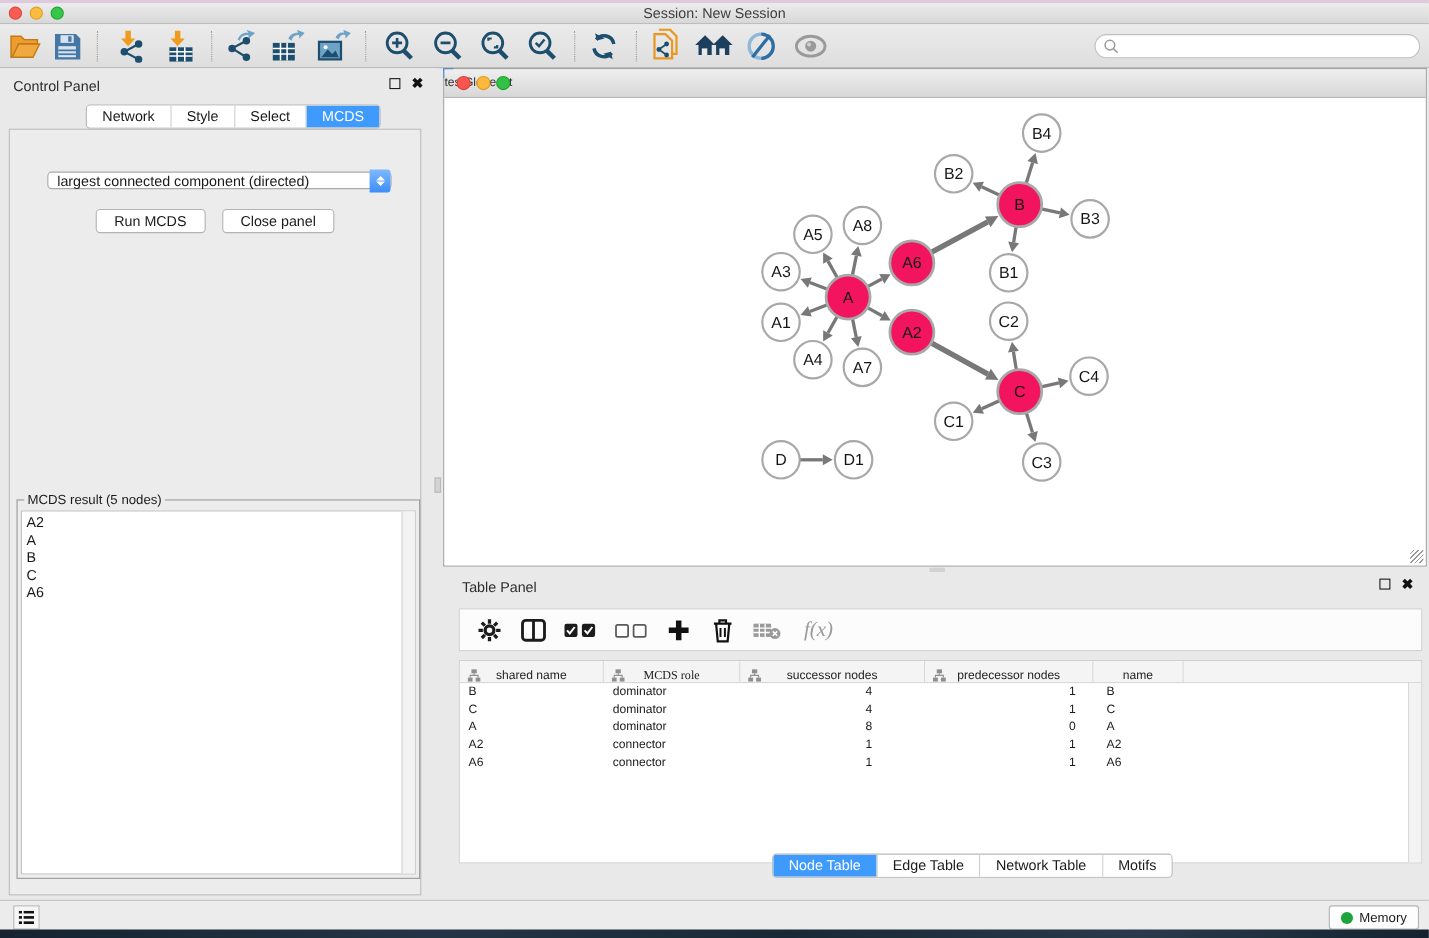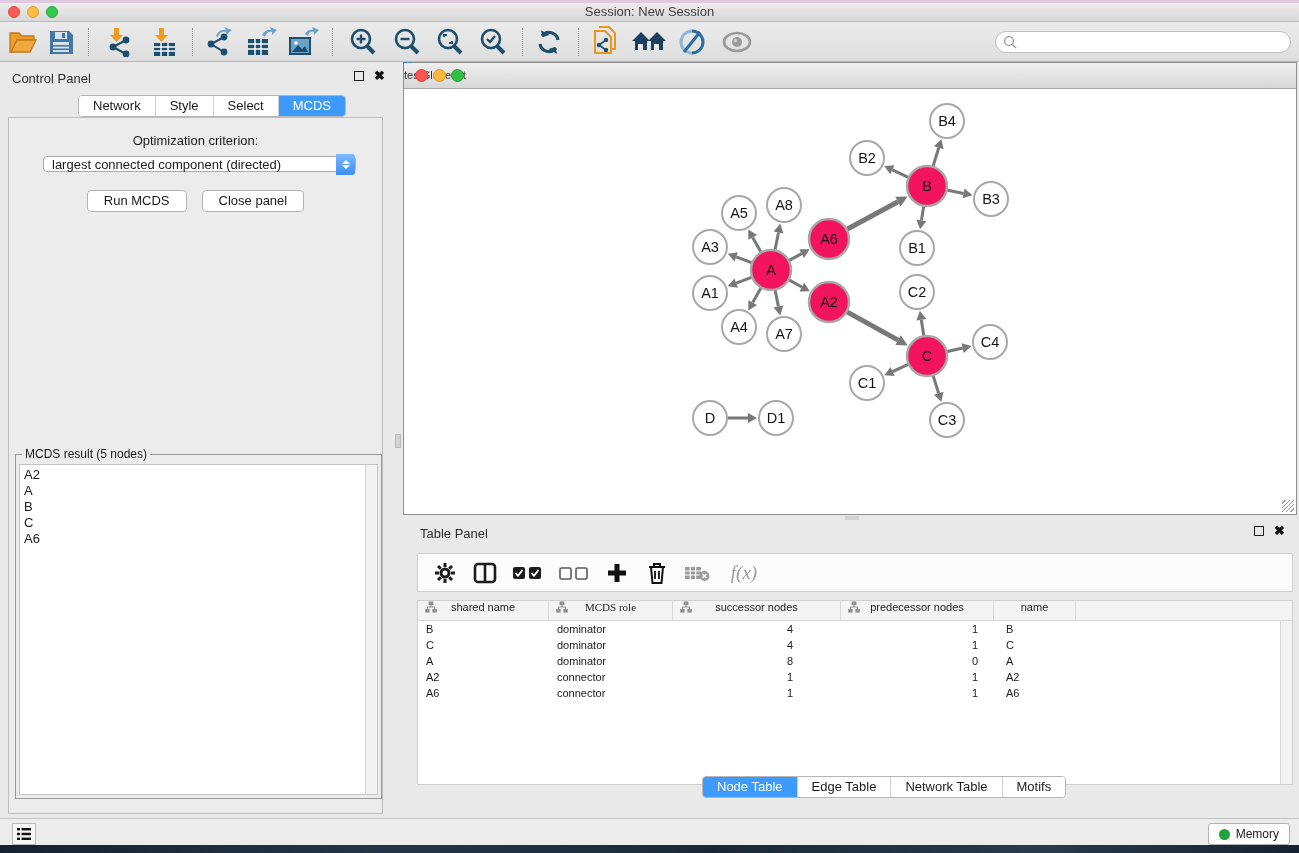--- a/index.html
+++ b/index.html
@@ -79,21 +79,21 @@
   
   .table-panel { position:absolute; left:403px; top:520px; width:896px; height:298px; background:#e9e9e9; }
   .tp-header { position:absolute; left:17px; top:6px; font-size:13px; color:#2c2c2c; }
   .tp-winbtns { position:absolute; right:14px; top:6px; display:flex; gap:10px; align-items:center; }
   .tp-toolbar { position:absolute; left:14px; top:33px; width:876px; height:39px; background:#fcfcfc;
     border:1px solid #cfcfcf; display:flex; align-items:center; gap:14px; padding-left:14px; }
   .tp-toolbar .ticon { width:26px; height:26px; display:flex; align-items:center; justify-content:center; cursor:pointer; }
   .fx-label { font-family:"Liberation Serif", serif; font-style:italic; font-size:19px; color:#9a9a9a; }
   .datatable { position:absolute; left:14px; top:80px; width:876px; height:185px; background:#fff; border:1px solid #cfcfcf; overflow:hidden; }
   .thead { display:flex; height:20px; background:#f4f4f4; border-bottom:1px solid #d9d9d9; }
-  .th { display:flex; align-items:flex-start; justify-content:center; gap:6px; font-size:11px; color:#222;
+  .th { display:flex; align-items:flex-end; justify-content:center; gap:6px; font-size:11px; color:#222;
     border-right:1px solid #d9d9d9; position:relative; }
   .th svg { position:absolute; left:7px; }
   .tr { display:flex; height:16px; }
   .td { font-size:11px; line-height:16px; overflow:hidden; white-space:nowrap; }
   .td.l { padding-left:8px; text-align:left; }
   .td.rs { padding-right:48px; text-align:right; }
   .td.rp { padding-right:16px; text-align:right; }
   .td.n { padding-left:12px; text-align:left; }
   .dt-sb { position:absolute; right:0; top:20px; bottom:0; width:12px; background:#f3f3f3; border-left:1px solid #d9d9d9; }
   .tp-tabs { position:absolute; left:267px; top:256px; height:22px;margin-left:32px; }
@@ -268,21 +268,20 @@
       <span class="float-glyph"></span>
       <span class="close-glyph">✖</span>
     </div>
     <div class="segtabs cp-tabs">
         <div class="tab">Network</div>
         <div class="tab">Style</div>
         <div class="tab">Select</div>
         <div class="tab sel">MCDS</div>
       </div>
     <div class="cp-content">
-      <div class="opt-label">Optimization criterion:</div>
       <div class="dropdown">
         <span class="val">largest connected component (directed)</span>
         <span class="dd-stepper">
             <span class="ar up"></span>
             <span class="ar dn"></span>
           </span>
       </div>
       <div class="cp-buttons">
         <span class="btn">Run MCDS</span>
         <span class="btn">Close panel</span>

